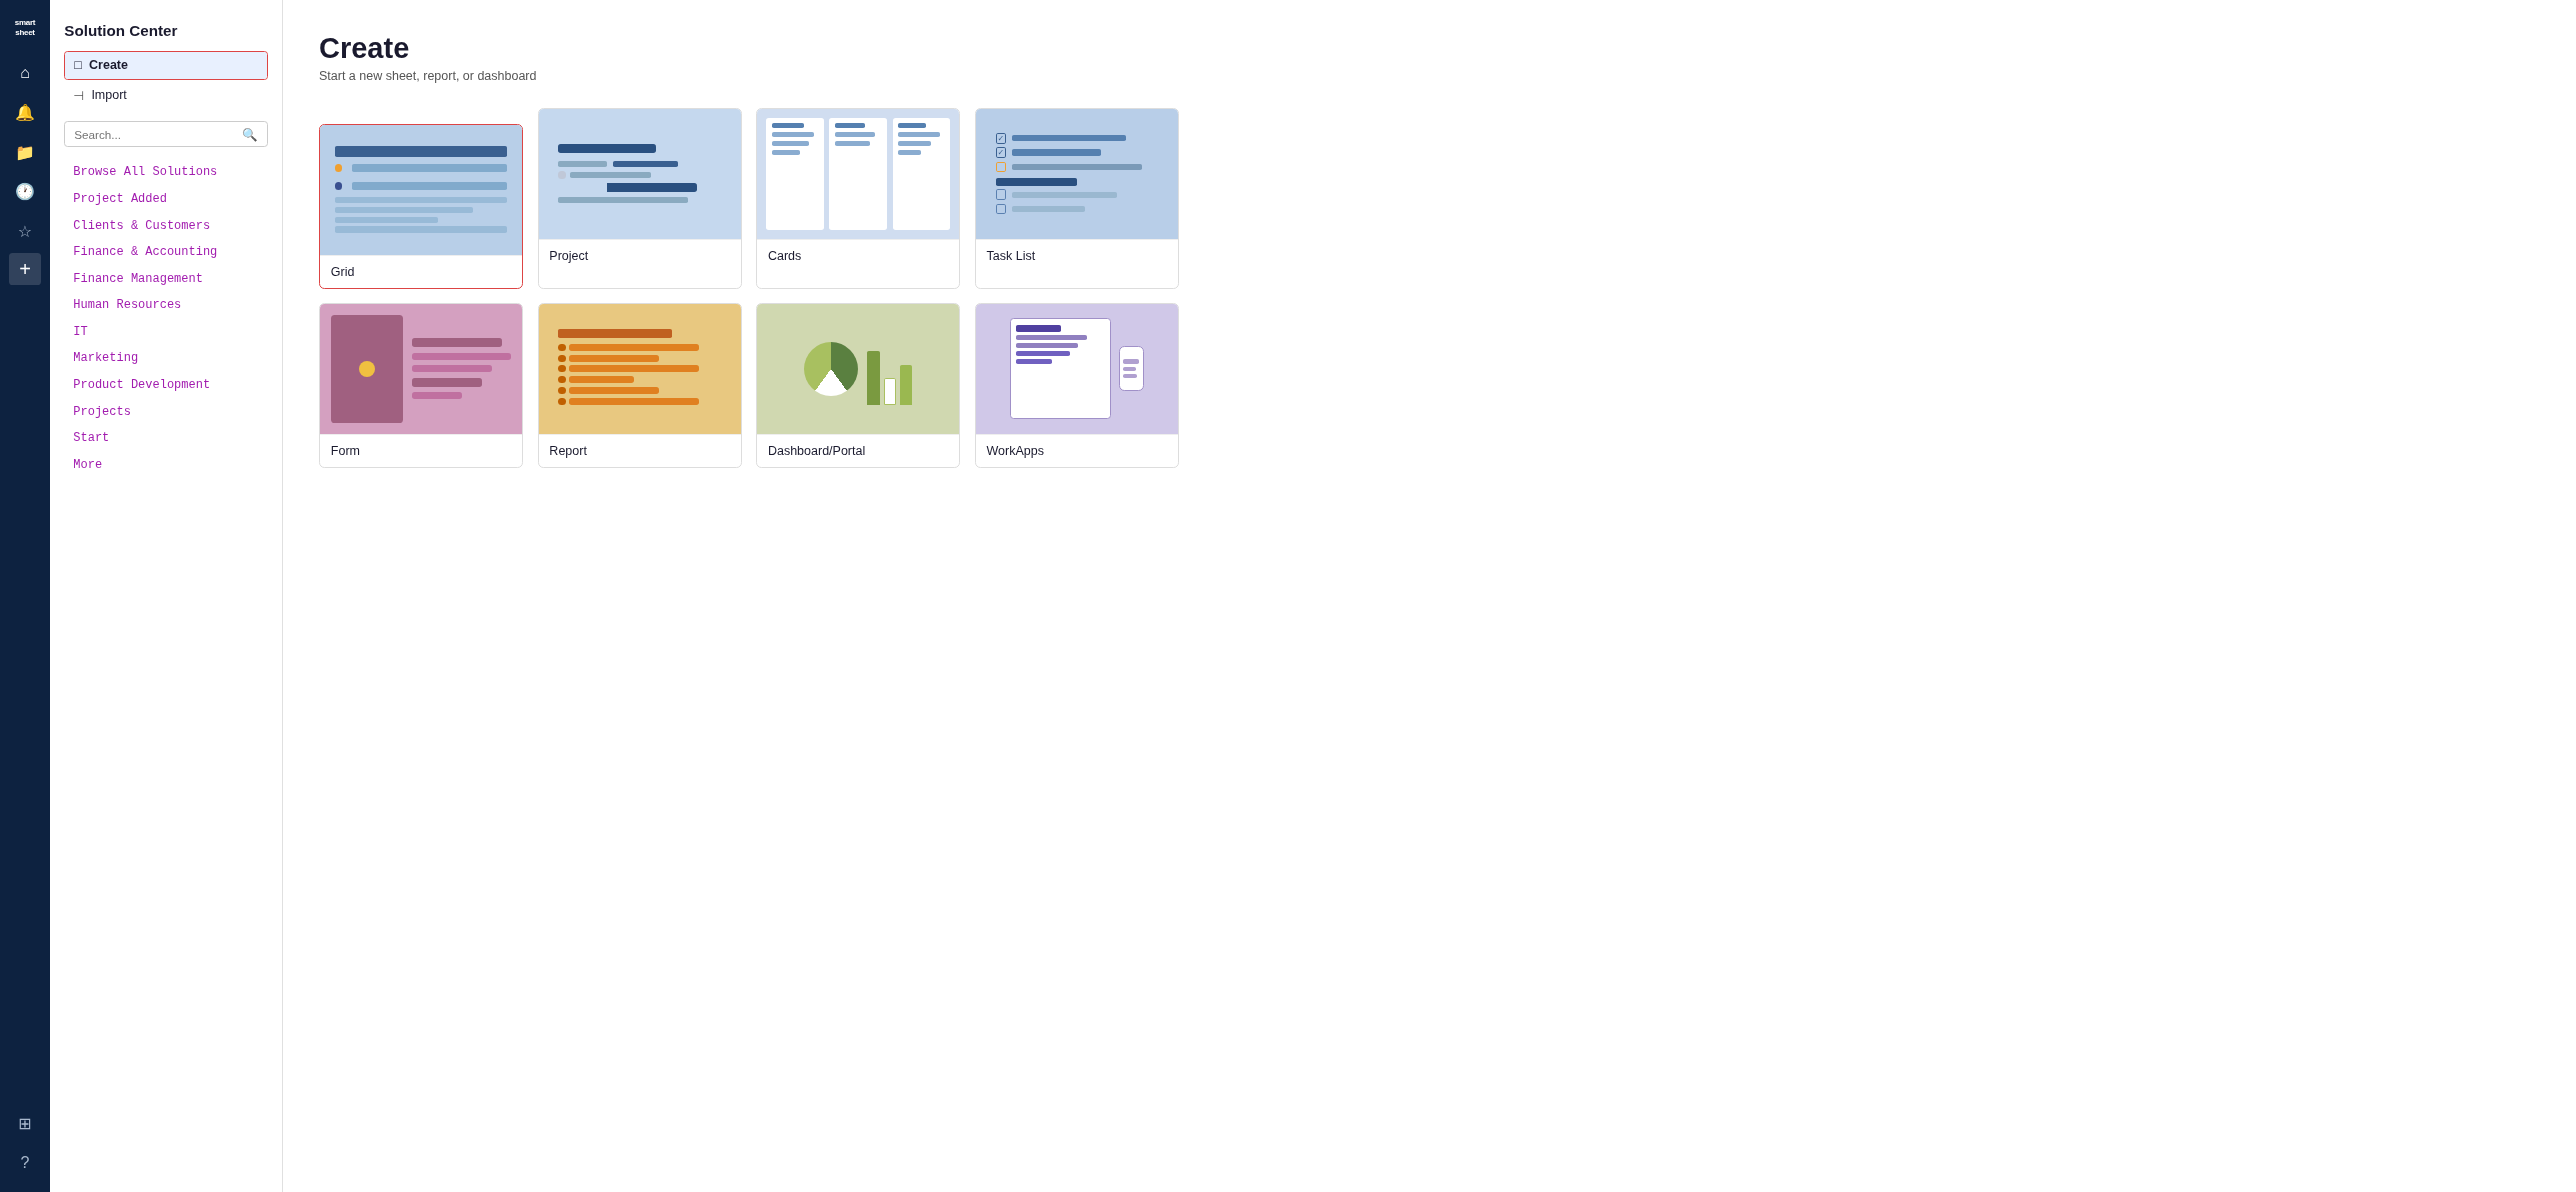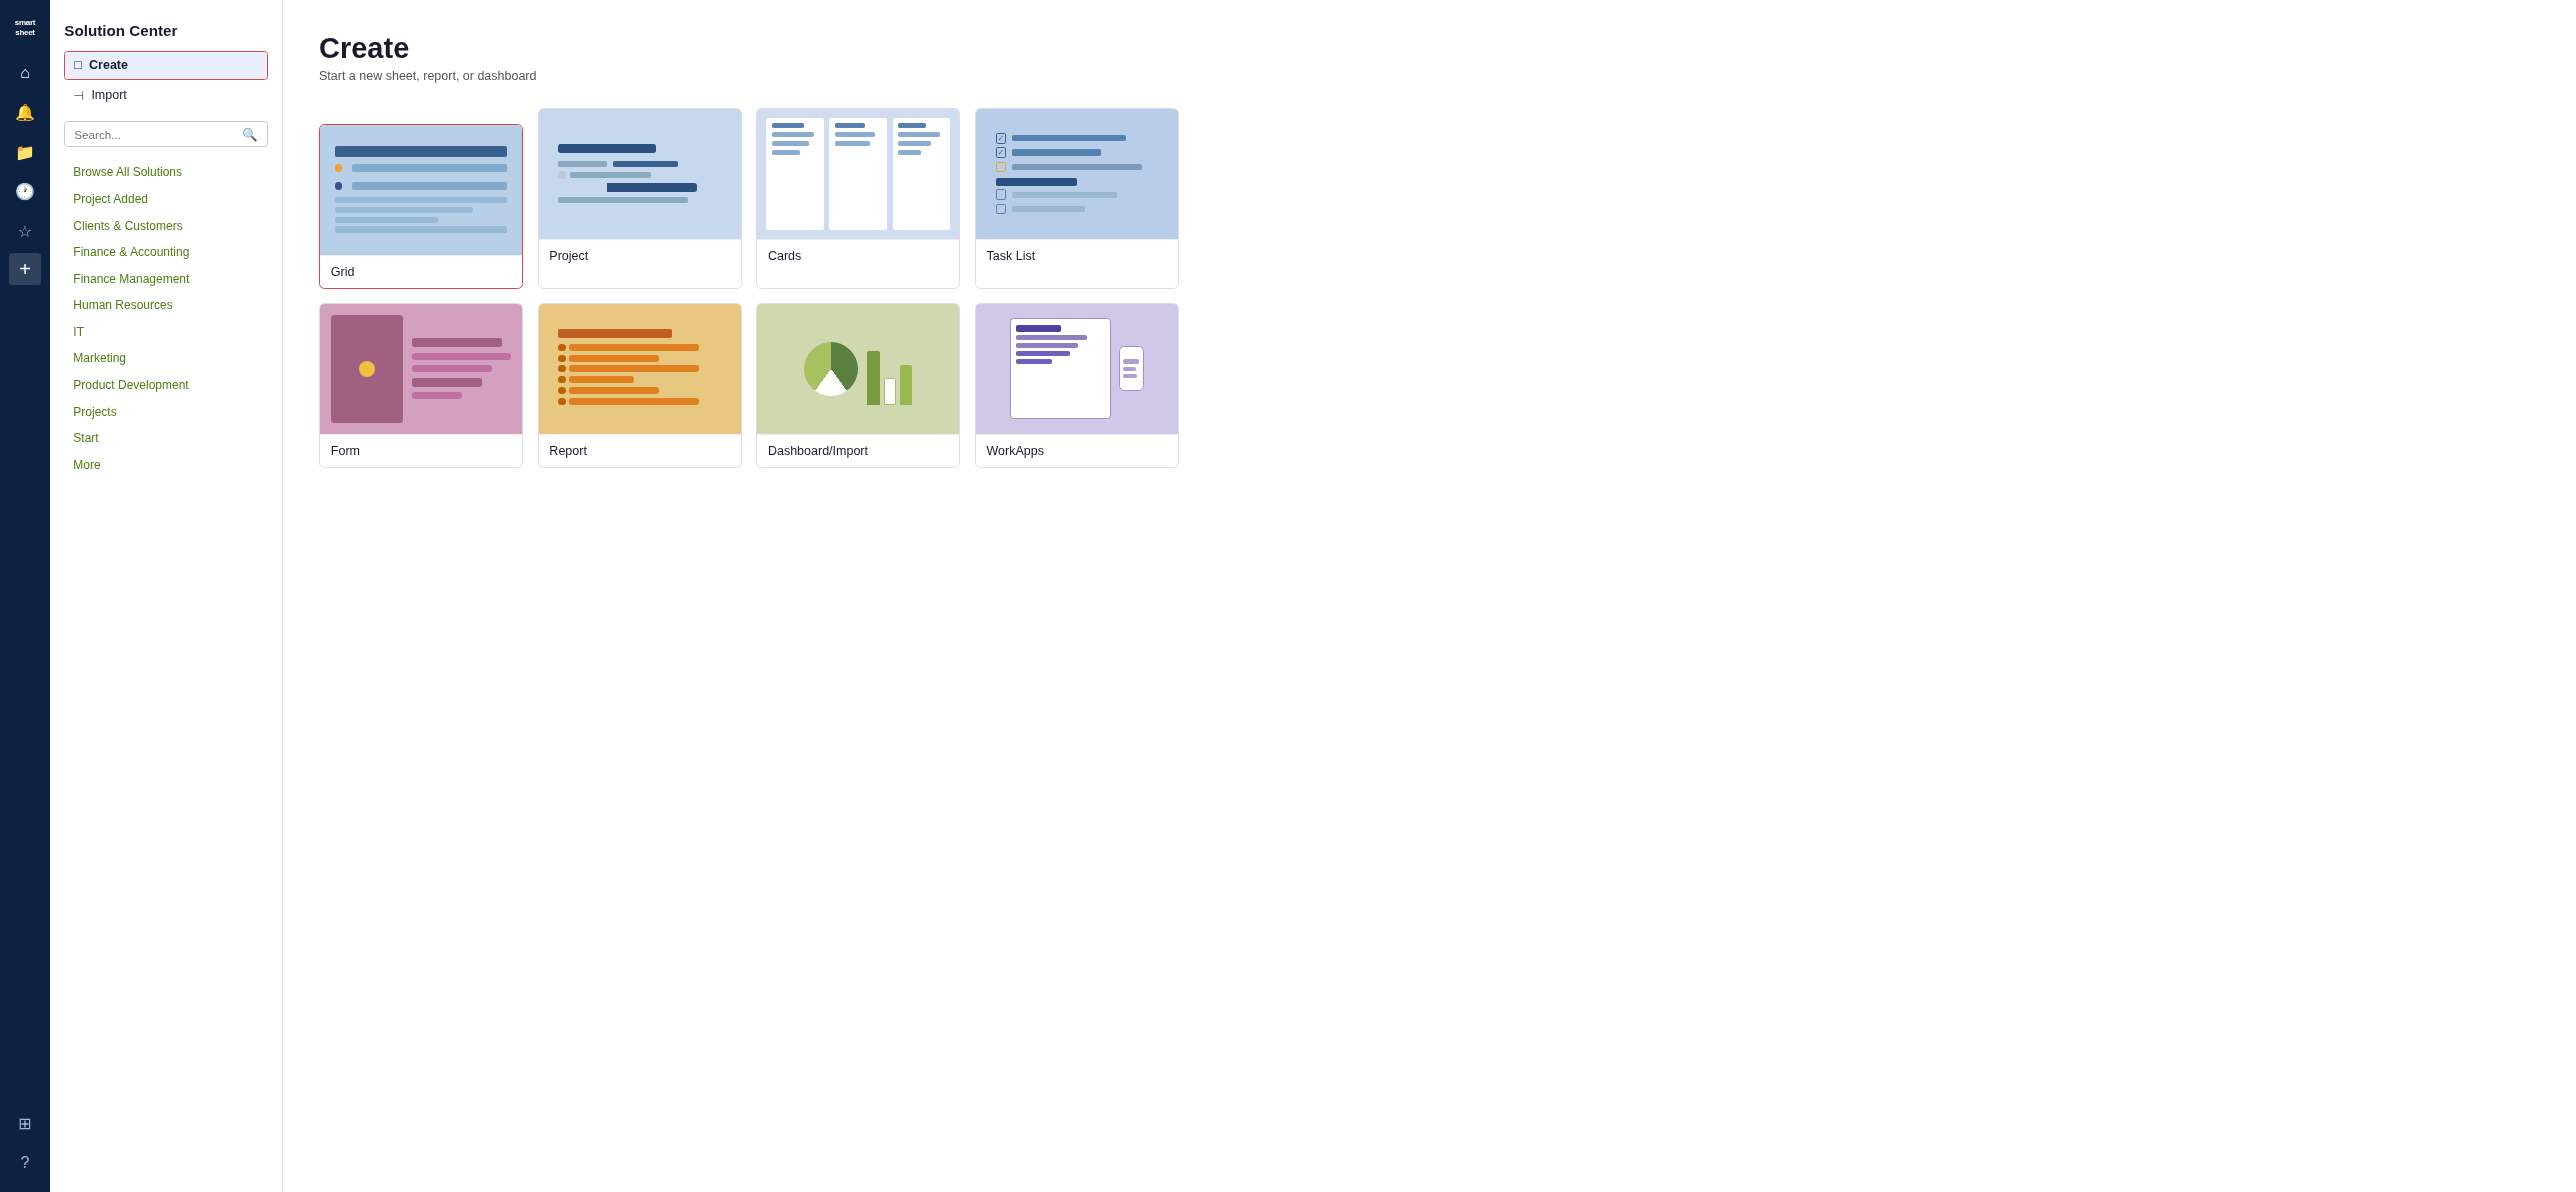--- a/index.html
+++ b/index.html
@@ -108,23 +108,24 @@
       font-size: 11.7px;
       color: #555;
       width: 100%;
       background: transparent;
     }
     .search-box .search-ico { color: #888; font-size: 12.5px; }
     .nav-links { display: flex; flex-direction: column; gap: 1.8px; }
     .nav-link {
       padding: 5.4px 9px;
       font-size: 12px;
-      color: #4d7c0f;
+      color: #a21caf;
       cursor: pointer;
       border-radius: 2.7px;
+      font-family: Liberation Mono, monospace;
     }
 
     
     .main {
       flex: 1;
       padding: 32px 36px;
       overflow-y: auto;
       background: #fff;
     }
     .main-title {
@@ -443,21 +444,21 @@
       <div class="card-image">
         <div class="dash-bg">
           <div class="dash-pie"></div>
           <div class="dash-chart">
             <div class="dash-bar" style="height:54px;background:#7a9a40;"></div>
             <div class="dash-bar" style="height:27px;background:#fff;border:0.9px solid #aac060;"></div>
             <div class="dash-bar" style="height:40px;background:#9ab850;"></div>
           </div>
         </div>
       </div>
-      <div class="card-label">Dashboard/Import</div>
+      <div class="card-label">Dashboard/Portal</div>
     </div>
 
     <div class="card">
       <div class="card-image">
         <div class="workapps-bg">
           <div class="wa-monitor">
             <div class="wa-line" style="width:50%;background:#5040a0;height:7.2px;"></div>
             <div class="wa-line" style="width:80%;"></div>
             <div class="wa-line" style="width:70%;"></div>
             <div class="wa-line" style="width:60%;background:#7060c0;"></div>

